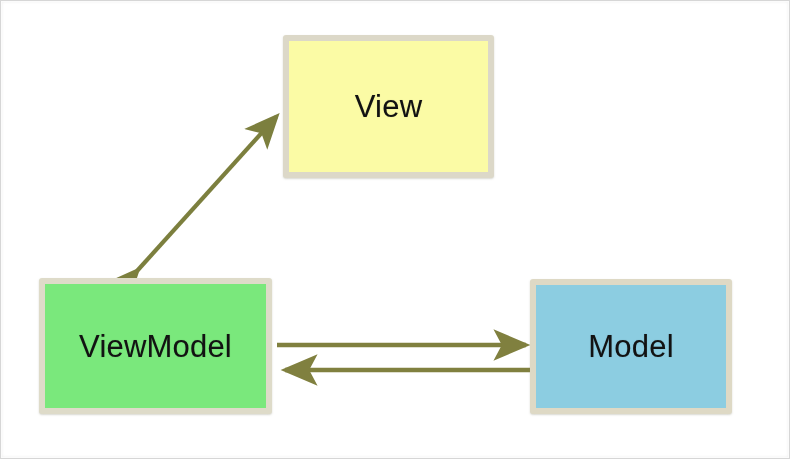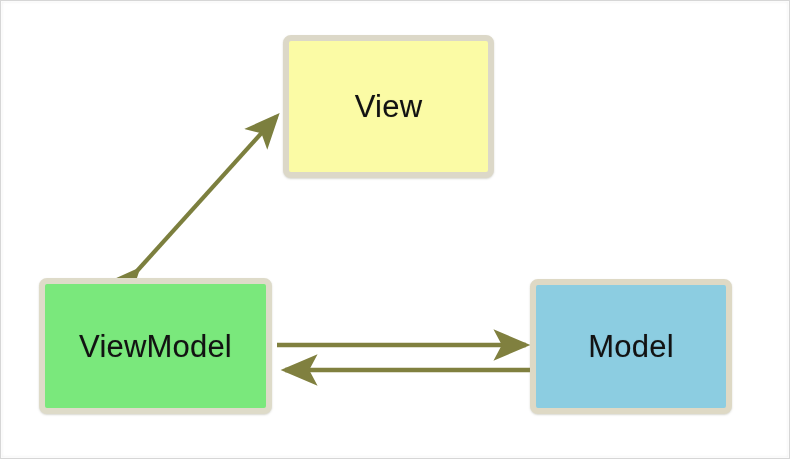--- a/index.html
+++ b/index.html
@@ -34,21 +34,21 @@
     background: #ffffff;
   }
 
   
   .node {
     position: absolute;
     box-sizing: border-box;
     border-style: solid;
     border-width: 6px;
     border-color: #dedacb;
-    border-radius: 8px;
+    border-radius: 3px;
     display: flex;
     align-items: center;
     justify-content: center;
     box-shadow: 0 1px 2px rgba(140,140,120,0.35);
   }
   .node .node-label {
     font-family: "Liberation Sans", sans-serif;
     font-size: 31px;
     font-weight: 400;
     color: #121212;

